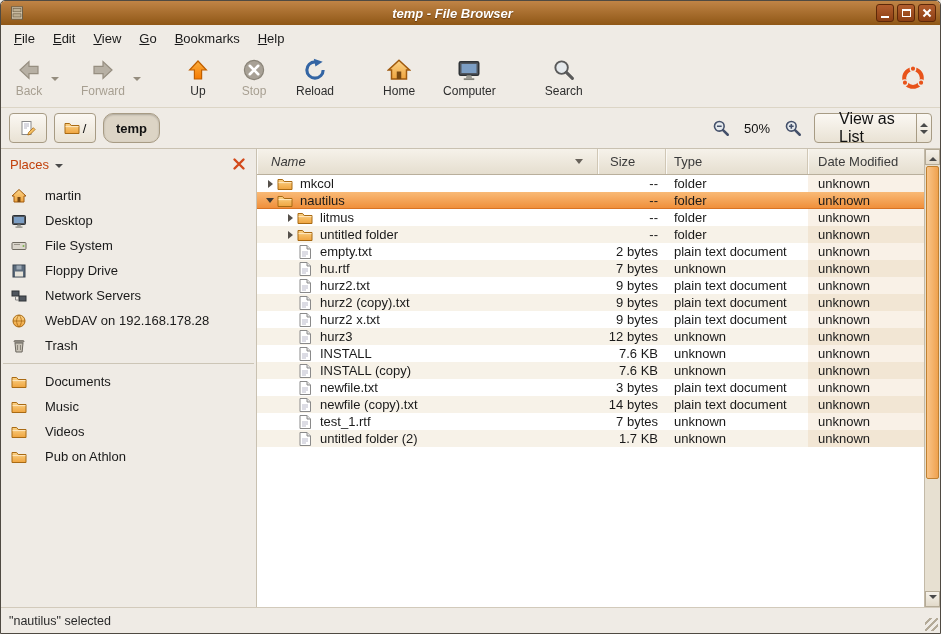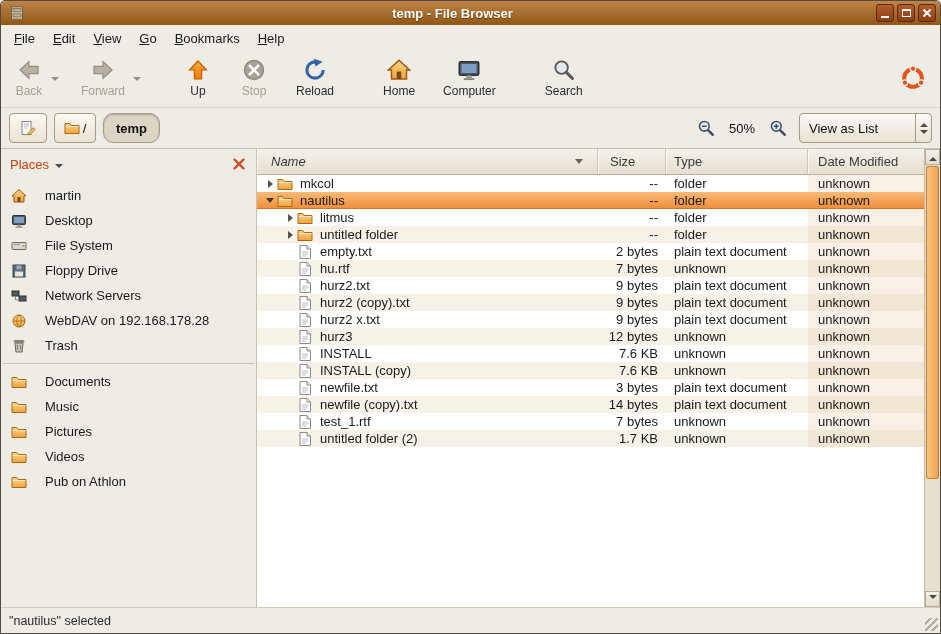--- a/index.html
+++ b/index.html
@@ -16,21 +16,21 @@
   }
   
   .titlebar {
     flex: 0 0 24px; display: flex; align-items: center;
     background: linear-gradient(#C08446, #8F5716);
     padding: 0 4px; border-radius: 4px 4px 0 0;
   }
   .wicon { width: 16px; height: 16px; margin: 0 4px; }
   .wtitle {
     flex: 1; text-align: center; color: #fff; font-weight: bold;
-    font-size: 13px; text-shadow: 0 1px 1px rgba(70,35,0,.65);
+    font-size: 13px; text-shadow: 0 1px 1px rgba(70,35,0,.65); font-style: italic;
   }
   .winbtns { display: flex; gap: 3px; }
   .wbtn {
     width: 18px; height: 18px; border: 1px solid #5E2808; border-radius: 3px;
     background: linear-gradient(#B35E2E, #8C3F14);
     display: flex; align-items: center; justify-content: center;
   }
   .g-min { width: 8px; height: 2px; background: #fff; margin-top: 8px; }
   .g-max { width: 9px; height: 8px; border: 1px solid #fff; border-top-width: 2px; }
   .g-close { position: relative; width: 10px; height: 10px; }
@@ -76,21 +76,21 @@
   .editbtn { width: 38px; }
   .rootbtn { width: 42px; gap: 3px; font-size: 13px; color: #111; }
   .pathbtn {
     padding: 0 12px; font-size: 13px; color: #111; font-weight: bold;
     background: #DCD4C5; box-shadow: inset 0 1px 2px rgba(0,0,0,.22); border-radius: 10px;
   }
   .loc-spring { flex: 1; }
   .zoomflat { width: 28px; height: 28px; display: flex; align-items: center; justify-content: center; }
   .ic18 { width: 18px; height: 18px; }
   .zoomlevel { font-size: 13px; color: #111; margin: 0 2px; }
-  .viewcombo { width: 133px; padding-left: 9px; justify-content: space-between; font-size: 13px; color: #111; }
+  .viewcombo { width: 118px; padding-left: 24px; justify-content: space-between; font-size: 16px; color: #111; }
   .steppers {
     width: 16px; height: 28px; border-left: 1px solid #A79B84;
     display: flex; flex-direction: column; align-items: center; justify-content: center; gap: 3px;
   }
   .tri-up { width: 0; height: 0; border: 4px solid transparent; border-bottom: 4px solid #4a4a4a; }
   .tri-dn { width: 0; height: 0; border: 4px solid transparent; border-top: 4px solid #4a4a4a; }
   
   .content { flex: 1; display: flex; min-height: 0; }
   .sidebar {
     flex: 0 0 256px; width: 256px; border-right: 1px solid #C9C1B1;
@@ -472,26 +472,20 @@
         <div class="sb-item">
           <svg class="ic16">
               <use href="#i-folder"></use>
             </svg>
           <span>Music</span>
         </div>
         <div class="sb-item">
           <svg class="ic16">
               <use href="#i-folder"></use>
             </svg>
-          <span>Pictures</span>
-        </div>
-        <div class="sb-item">
-          <svg class="ic16">
-              <use href="#i-folder"></use>
-            </svg>
           <span>Videos</span>
         </div>
         <div class="sb-item">
           <svg class="ic16">
               <use href="#i-folder"></use>
             </svg>
           <span>Pub on Athlon</span>
         </div>
       </div>
     </div>

